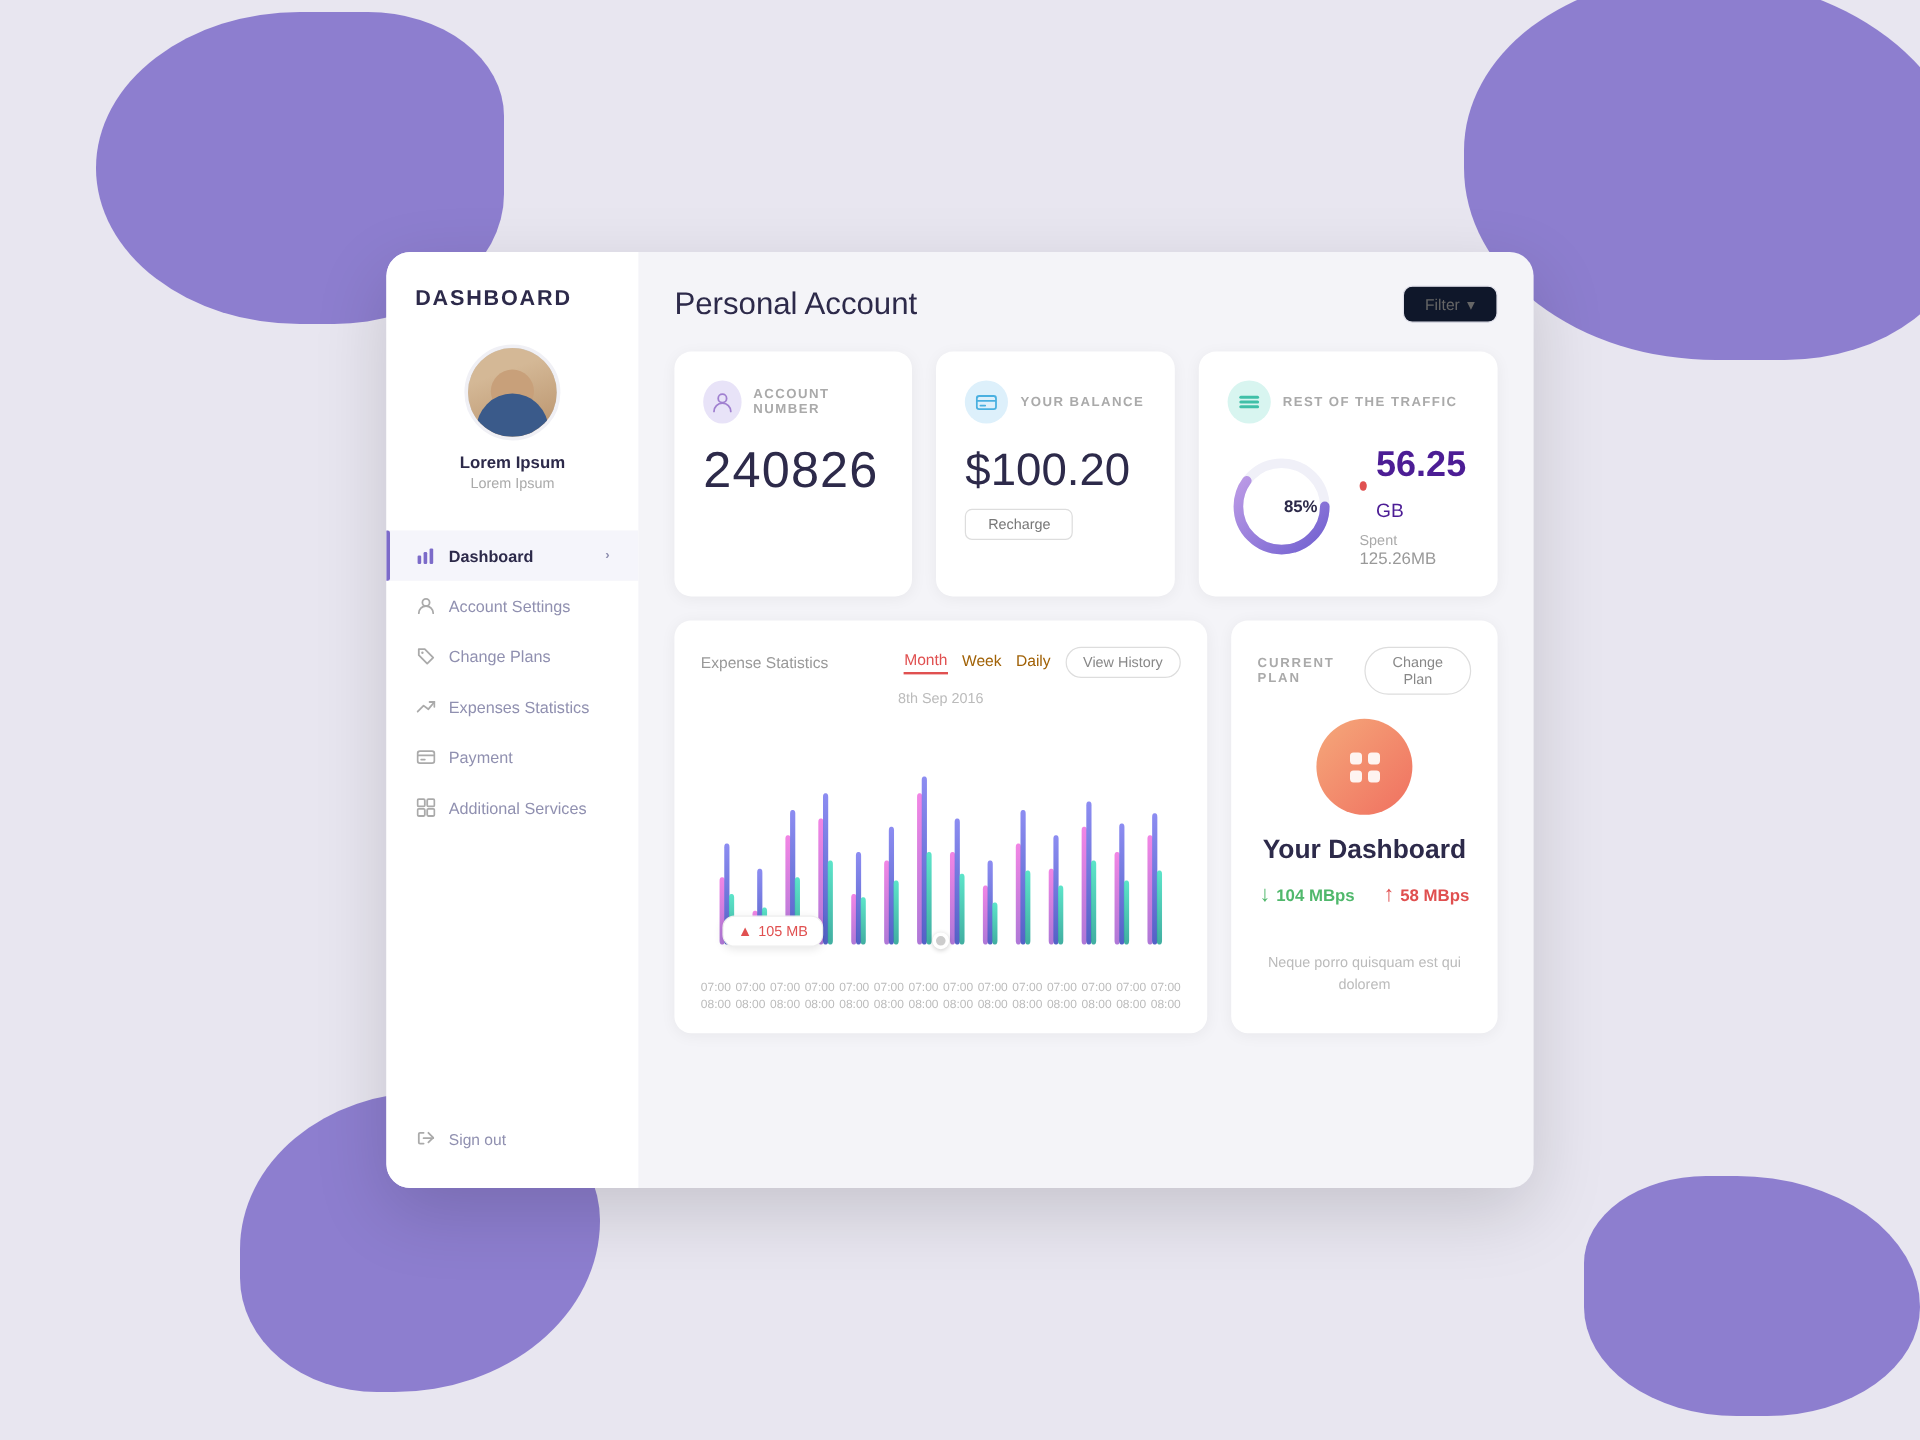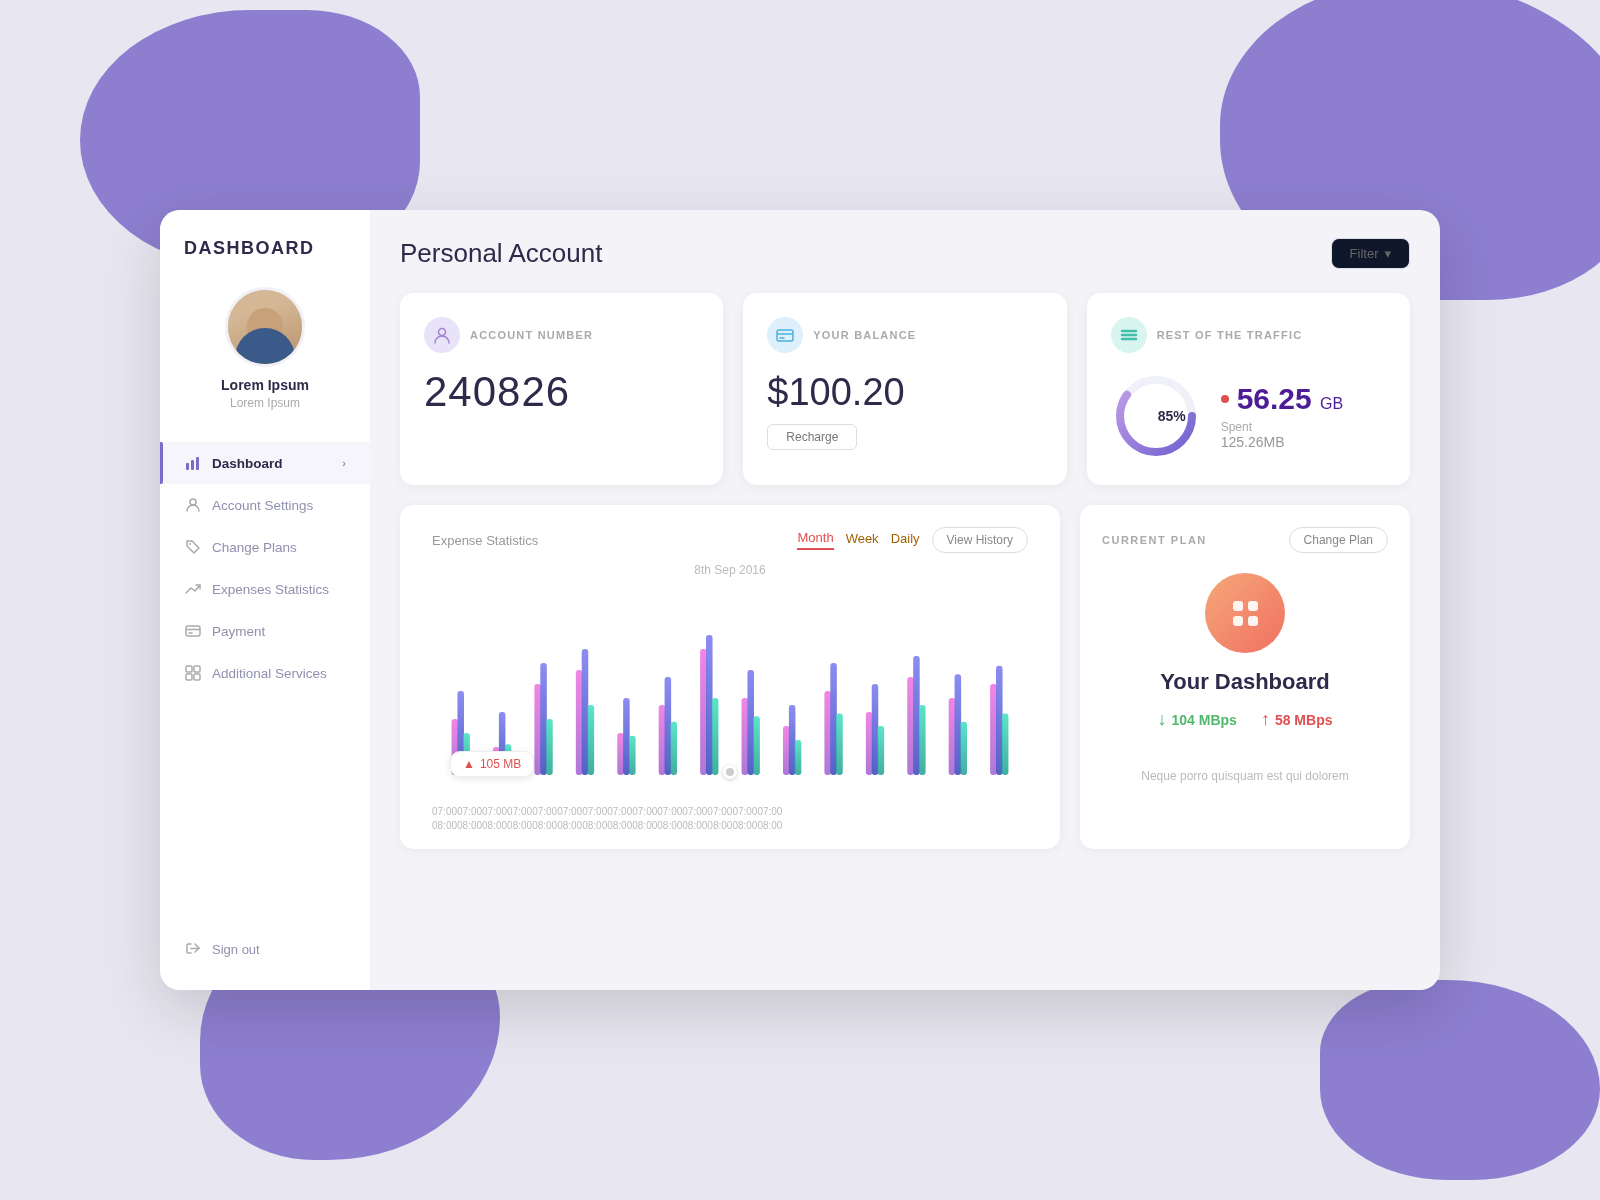--- a/index.html
+++ b/index.html
@@ -41,21 +41,21 @@
       bottom: 20px; right: 0;
       border-radius: 40% 60% 50% 50%;
     }
 
     
     .main-card {
       position: relative;
       z-index: 10;
       background: #f4f4f8;
       border-radius: 20px;
-      width: 1280px;
+      width: 956px;
       min-height: 780px;
       display: flex;
       box-shadow: 0 20px 60px rgba(0,0,0,0.15);
     }
 
     
     .sidebar {
       width: 210px;
       min-width: 210px;
       background: #fff;
@@ -319,21 +319,21 @@
     
     .bottom-row {
       display: grid;
       grid-template-columns: 2fr 1fr;
       gap: 20px;
     }
 
     .chart-card {
       background: #fff;
       border-radius: 14px;
-      padding: 22px 32px 16px;
+      padding: 22px 22px 16px;
       box-shadow: 0 2px 12px rgba(0,0,0,0.05);
     }
 
     .chart-header {
       display: flex;
       align-items: center;
       justify-content: space-between;
       margin-bottom: 10px;
     }
     .chart-title {
@@ -389,21 +389,21 @@
       border: 1px solid #eee;
       border-radius: 10px;
       padding: 5px 12px;
       font-size: 12px;
       color: #e05050;
       box-shadow: 0 2px 8px rgba(0,0,0,0.1);
       display: flex; align-items: center; gap: 5px;
     }
     .chart-xaxis {
       display: flex;
-      justify-content: flex-start;
+      justify-content: space-between;
       padding: 0 0;
     }
     .chart-xaxis-item {
       text-align: center;
       font-size: 10px;
       color: #bbb;
       line-height: 1.4;
     }
 
     

